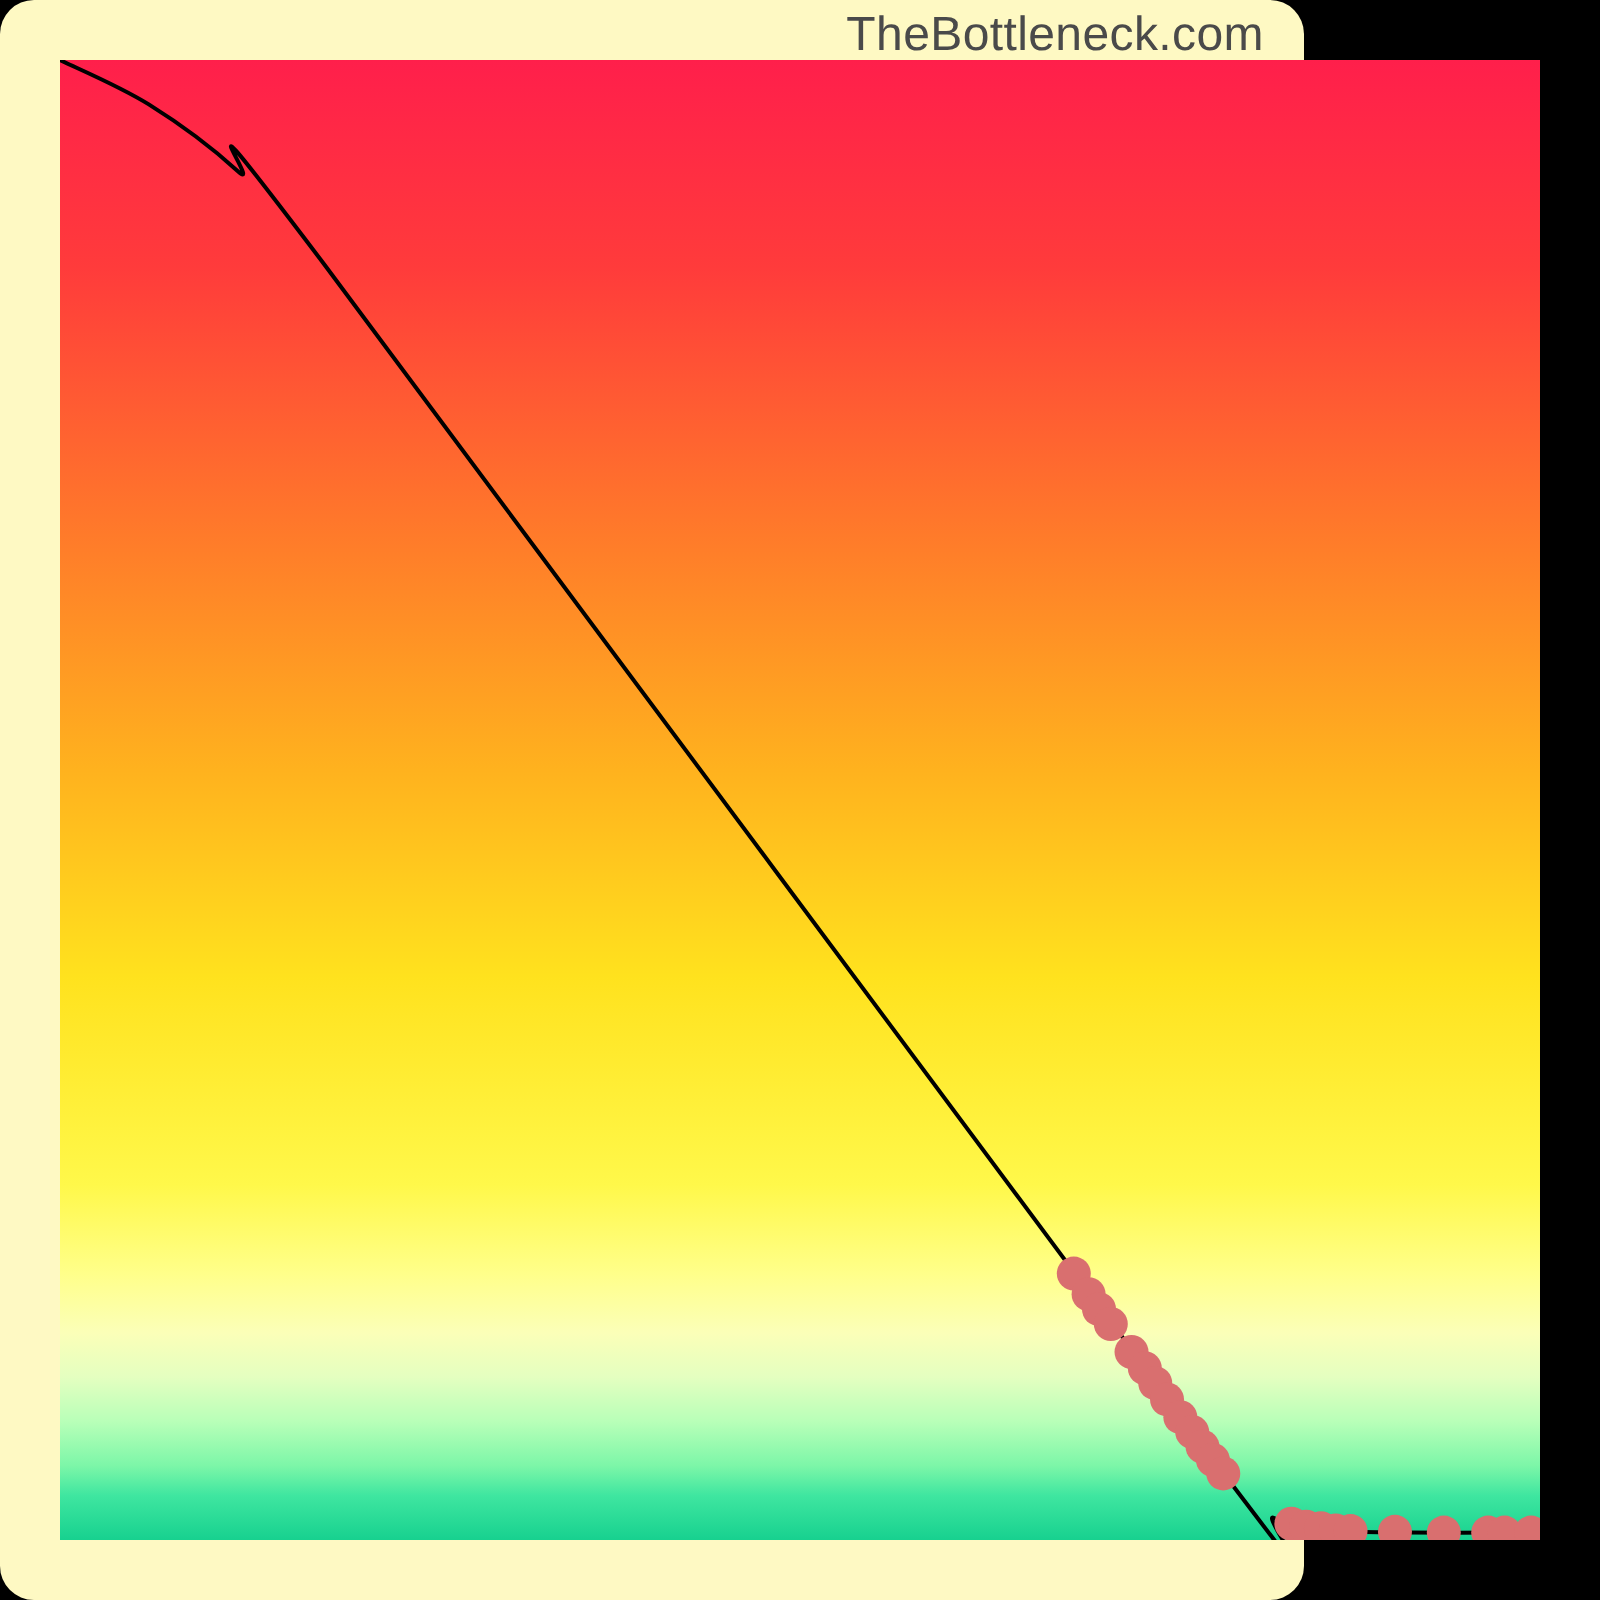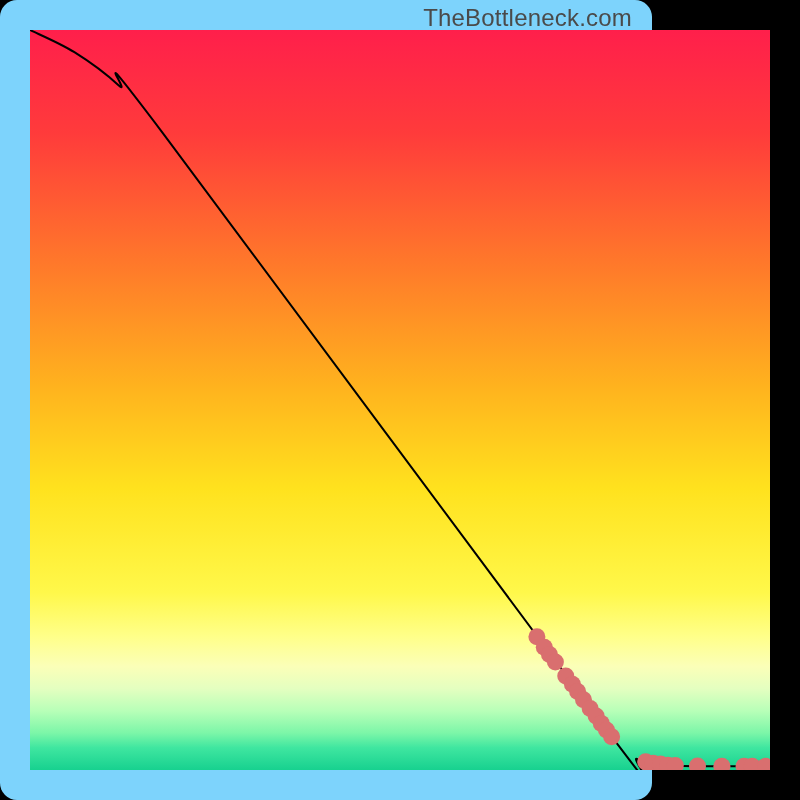--- a/index.html
+++ b/index.html
@@ -8,21 +8,21 @@
     width: 800px;
     height: 800px;
     background: #000;
     overflow: hidden;
     font-family: Arial, Helvetica, sans-serif;
   }
   .frame {
     position: relative;
     width: 652px;
     height: 800px;
-    background: #7dd3fc;
+    background: #fef9c3;
     border-radius: 17px;
   }
   .watermark {
     position: absolute;
     top: 4px;
     right: 20px;
     color: #4a4a4a;
     font-size: 24px;
     font-weight: 500;
     letter-spacing: 0.2px;

